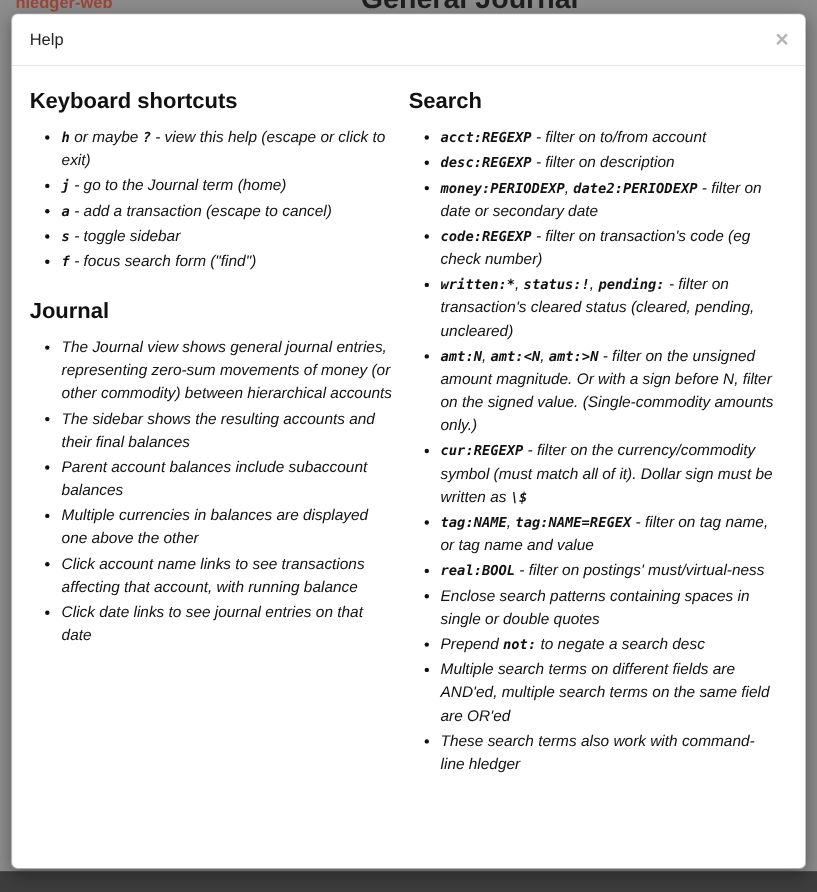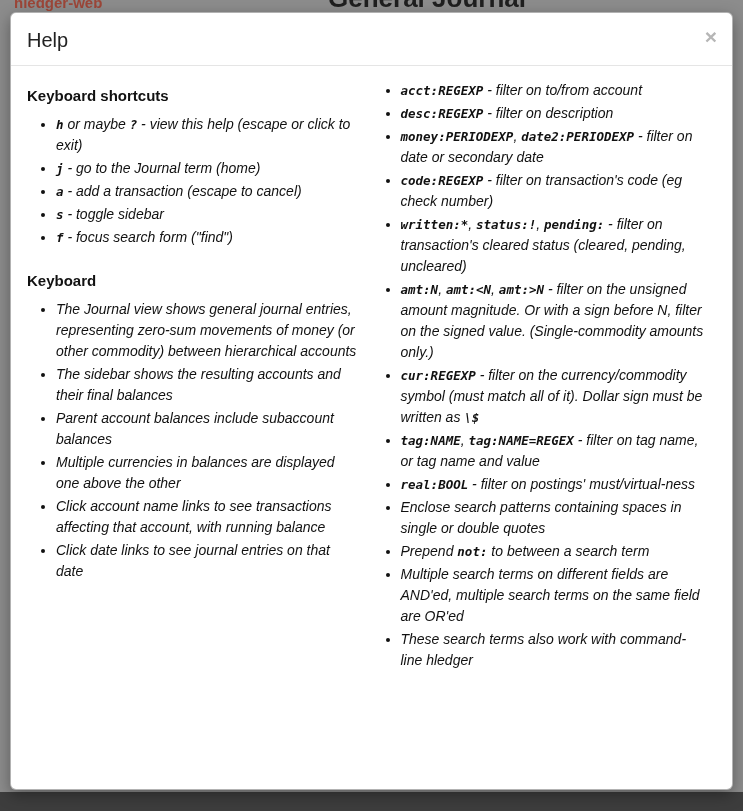--- a/index.html
+++ b/index.html
@@ -25,30 +25,30 @@
   .modal {
     position: absolute; left: 10px; right: 10px; top: 12px; bottom: 21px;
     background: #ffffff;
     border: 1px solid rgba(0,0,0,0.3);
     border-radius: 6px;
     box-shadow: 0 5px 15px rgba(0,0,0,0.35);
     z-index: 2;
     overflow: hidden;
   }
   .modal-header { position: relative; padding: 15px 16px 13px; border-bottom: 1px solid #e5e5e5; }
-  .modal-title { font-size: 20px; font-weight: 500; color: #222; line-height: 1.2; }
+  .modal-title { font-size: 15px; font-weight: 500; color: #222; line-height: 1.2; }
   .close {
     position: absolute; right: 15px; top: 13px;
     background: none; border: none; cursor: pointer;
     font-size: 21px; font-weight: bold; color: #b6b6b6; line-height: 1;
     font-family: "Liberation Sans", sans-serif;
   }
   .modal-body { padding: 14px 16px 15px; display: flex; }
   .col { width: 50%; padding-right: 12px; }
-  .section-heading { font-size: 15px; font-weight: bold; color: #111; margin: 24px 0 10px; }
+  .section-heading { font-size: 20px; font-weight: bold; color: #111; margin: 24px 0 10px; }
   .col .section-heading:first-child { margin-top: 7px; }
   ul.help-list { margin: 0 0 10px; padding-left: 29px; list-style: disc; }
   ul.help-list li { font-size: 14px; line-height: 1.5; color: #111; margin-bottom: 2px; font-style: italic; }
   .code {
     font-family: "DejaVu Sans Mono", "Liberation Mono", monospace;
     font-weight: bold; font-size: 12.5px; color: #111;
   }
 </style>
 </head>
 <body>
@@ -69,41 +69,42 @@
   <div class="modal-body">
     <div class="col" id="col-left">
         <h3 class="section-heading">Keyboard shortcuts</h3>
         <ul class="help-list">
           <li><span class="code">h</span><span> or maybe </span><span class="code">?</span><span> - view this help (escape or click to exit)</span></li>
           <li><span class="code">j</span><span> - go to the Journal term (home)</span></li>
           <li><span class="code">a</span><span> - add a transaction (escape to cancel)</span></li>
           <li><span class="code">s</span><span> - toggle sidebar</span></li>
           <li><span class="code">f</span><span> - focus search form ("find")</span></li>
         </ul>
-        <h3 class="section-heading">Keyboard</h3>
+        <h3 class="section-heading">Journal</h3>
         <ul class="help-list">
           <li><span>The Journal view shows general journal entries, representing zero-sum movements of money (or other commodity) between hierarchical accounts</span></li>
           <li><span>The sidebar shows the resulting accounts and their final balances</span></li>
           <li><span>Parent account balances include subaccount balances</span></li>
           <li><span>Multiple currencies in balances are displayed one above the other</span></li>
           <li><span>Click account name links to see transactions affecting that account, with running balance</span></li>
           <li><span>Click date links to see journal entries on that date</span></li>
         </ul>
       </div>
     <div class="col" id="col-right">
+        <h3 class="section-heading">Search</h3>
         <ul class="help-list">
           <li><span class="code">acct:REGEXP</span><span> - filter on to/from account</span></li>
           <li><span class="code">desc:REGEXP</span><span> - filter on description</span></li>
           <li><span class="code">money:PERIODEXP</span><span>, </span><span class="code">date2:PERIODEXP</span><span> - filter on date or secondary date</span></li>
           <li><span class="code">code:REGEXP</span><span> - filter on transaction's code (eg check number)</span></li>
           <li><span class="code">written:*</span><span>, </span><span class="code">status:!</span><span>, </span><span class="code">pending:</span><span> - filter on transaction's cleared status (cleared, pending, uncleared)</span></li>
           <li><span class="code">amt:N</span><span>, </span><span class="code">amt:&lt;N</span><span>, </span><span class="code">amt:&gt;N</span><span> - filter on the unsigned amount magnitude. Or with a sign before N, filter on the signed value. (Single-commodity amounts only.)</span></li>
           <li><span class="code">cur:REGEXP</span><span> - filter on the currency/commodity symbol (must match all of it). Dollar sign must be written as </span><span class="code">\$</span></li>
           <li><span class="code">tag:NAME</span><span>, </span><span class="code">tag:NAME=REGEX</span><span> - filter on tag name, or tag name and value</span></li>
           <li><span class="code">real:BOOL</span><span> - filter on postings' must/virtual-ness</span></li>
           <li><span>Enclose search patterns containing spaces in single or double quotes</span></li>
-          <li><span>Prepend </span><span class="code">not:</span><span> to between a search term</span></li>
+          <li><span>Prepend </span><span class="code">not:</span><span> to negate a search desc</span></li>
           <li><span>Multiple search terms on different fields are AND'ed, multiple search terms on the same field are OR'ed</span></li>
           <li><span>These search terms also work with command-line hledger</span></li>
         </ul>
       </div>
   </div>
 </div>
 
 </body></html>

